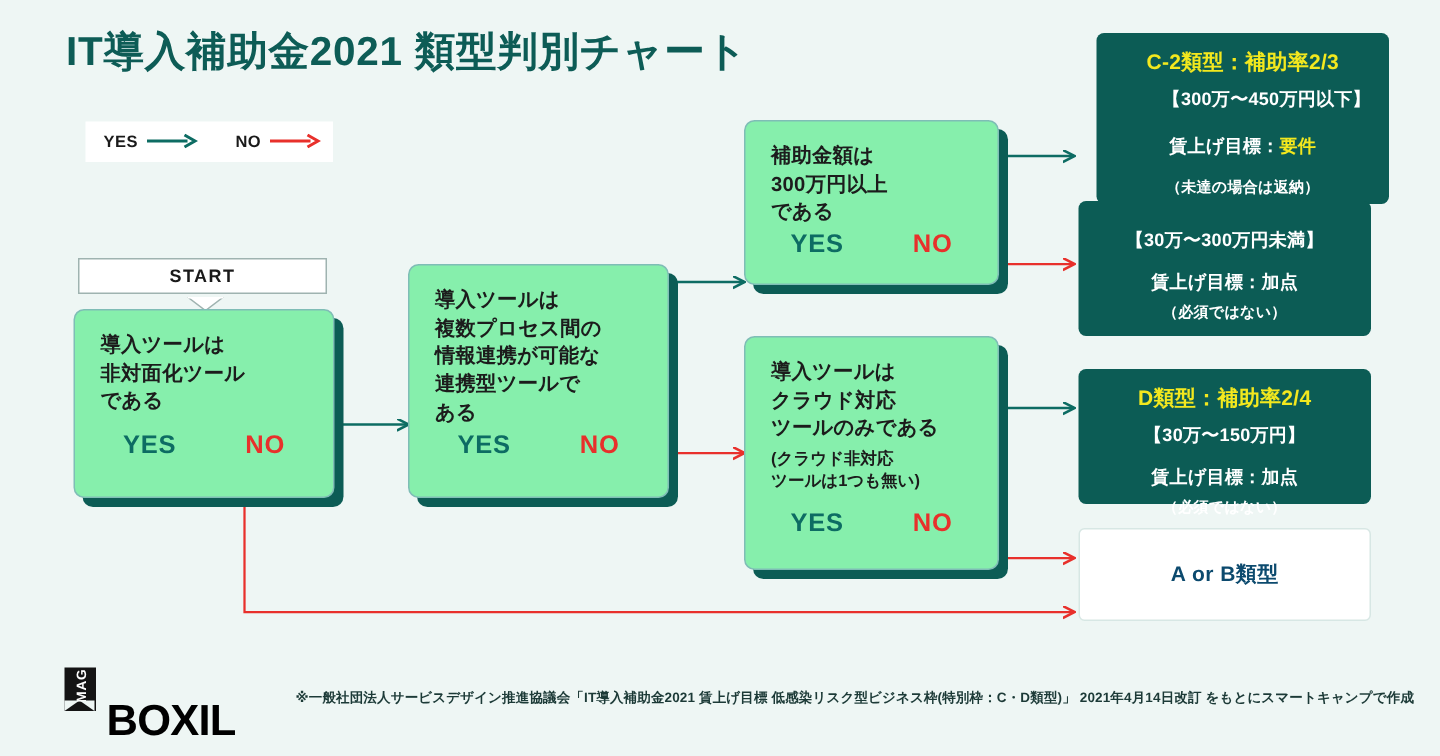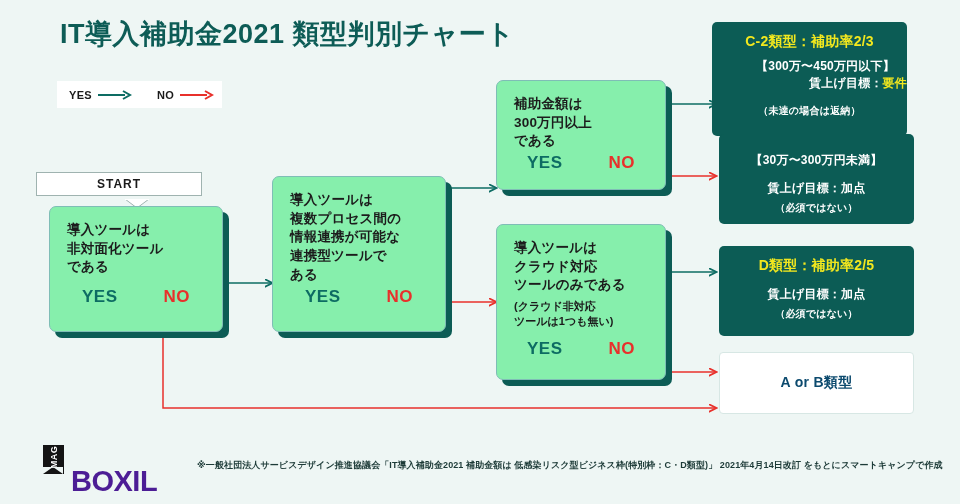--- a/index.html
+++ b/index.html
@@ -10,41 +10,41 @@
     font-family:"Liberation Sans","DejaVu Sans",sans-serif;
     position:relative;
   }
   #stage{position:absolute;left:0;top:0;width:960px;height:504px;}
 
   
   #wires{position:absolute;left:0;top:0;width:960px;height:504px;z-index:1;}
 
   
   .title{
-    position:absolute;left:60px;top:16px;
+    position:absolute;left:44px;top:16px;
     font-size:27px;font-weight:bold;color:#0d5c56;
     letter-spacing:.5px;white-space:nowrap;
   }
 
   
   .legend{
     position:absolute;left:57px;top:81px;width:165px;height:27px;
     background:#fff;z-index:3;
     display:flex;align-items:center;
   }
   .legend .lg-lab{
     font-size:11px;font-weight:bold;color:#1a1a1a;letter-spacing:.3px;
   }
   .lg-yes{margin-left:12px;}
   .lg-no{margin-left:25px;}
   .lg-arrow{margin-left:6px;display:inline-block;}
 
   
   .start-banner{
-    position:absolute;left:36px;top:172px;width:166px;height:24px;
+    position:absolute;left:52px;top:172px;width:166px;height:24px;
     background:#fff;border:1px solid #9fb3b0;box-sizing:border-box;
     display:flex;align-items:center;justify-content:center;
     font-size:12px;font-weight:bold;color:#1a1a1a;letter-spacing:1px;
     z-index:3;
   }
   .start-notch{
     position:absolute;left:125px;top:195px;z-index:3;
   }
 
   
@@ -114,21 +114,21 @@
     border-left:10.5px solid #eef6f4;border-right:10.5px solid #eef6f4;
     border-bottom:7px solid transparent;
   }
   .logo-mag span{
     position:absolute;left:50%;top:43%;
     transform:translate(-50%,-50%) rotate(-90deg);
     color:#fff;font-size:9px;font-weight:bold;letter-spacing:.5px;
     white-space:nowrap;
   }
   .logo-word{
-    font-size:29px;font-weight:bold;color:#4c1d95;letter-spacing:-.5px;
+    font-size:29px;font-weight:bold;color:#000000;letter-spacing:-.5px;
     line-height:1;
     margin-top:44px;
   }
   .footnote{
     position:absolute;left:197px;top:459px;z-index:3;
     font-size:9px;font-weight:bold;color:#1c3a37;letter-spacing:.1px;
     white-space:nowrap;
   }
 </style>
 </head>
@@ -227,50 +227,51 @@
 クラウド対応
 ツールのみである</div>
     <div class="note" style="top:74px;white-space:pre-line;">(クラウド非対応
 ツールは1つも無い)</div>
     <div class="yn" style="top:114px;">
       <span class="yes">YES</span>
       <span class="no">NO</span>
     </div>
   </div>
 
-  <div class="rbox" style="left:712px;top:22px;width:195px;height:114px;padding-top:11px;">
+  <div class="rbox" style="left:731px;top:22px;width:195px;height:114px;padding-top:11px;">
     <div class="r-title">C-2類型：補助率2/3</div>
     <div class="r-range" style="margin-top:7px;padding-left:32px;">【300万〜450万円以下】</div>
-    <div class="r-goal" style="margin-top:0;text-align:right;">
+    <div class="r-goal" style="margin-top:14px;">
       <span>賃上げ目標：</span><span class="hl">要件</span>
     </div>
     <div class="r-sub" style="margin-top:12px;">（未達の場合は返納）</div>
   </div>
 
   <div class="rbox" style="left:719px;top:134px;width:195px;height:90px;padding-top:11px;">
     <div class="r-range" style="margin-top:7px;">【30万〜300万円未満】</div>
     <div class="r-goal" style="margin-top:11px;">
       <span>賃上げ目標：</span><span>加点</span>
     </div>
     <div class="r-sub" style="margin-top:4px;">（必須ではない）</div>
   </div>
 
   <div class="rbox" style="left:719px;top:246px;width:195px;height:90px;padding-top:11px;">
-    <div class="r-title">D類型：補助率2/5</div>
+    <div class="r-title">D類型：補助率2/4</div>
+    <div class="r-range" style="margin-top:7px;">【30万〜150万円】</div>
     <div class="r-goal" style="margin-top:11px;">
       <span>賃上げ目標：</span><span>加点</span>
     </div>
     <div class="r-sub" style="margin-top:4px;">（必須ではない）</div>
   </div>
 
   <div class="wbox" style="left:719px;top:352px;width:195px;height:62px;">
     <span>A or B類型</span>
   </div>
 
   <div class="logo">
     <span class="logo-mag">
       <span>MAG</span>
     </span>
     <span class="logo-word">BOXIL</span>
   </div>
-  <div class="footnote">※一般社団法人サービスデザイン推進協議会「IT導入補助金2021 補助金額は 低感染リスク型ビジネス枠(特別枠：C・D類型)」 2021年4月14日改訂 をもとにスマートキャンプで作成</div>
+  <div class="footnote">※一般社団法人サービスデザイン推進協議会「IT導入補助金2021 賃上げ目標 低感染リスク型ビジネス枠(特別枠：C・D類型)」 2021年4月14日改訂 をもとにスマートキャンプで作成</div>
 
 </div>
 
 </body></html>

